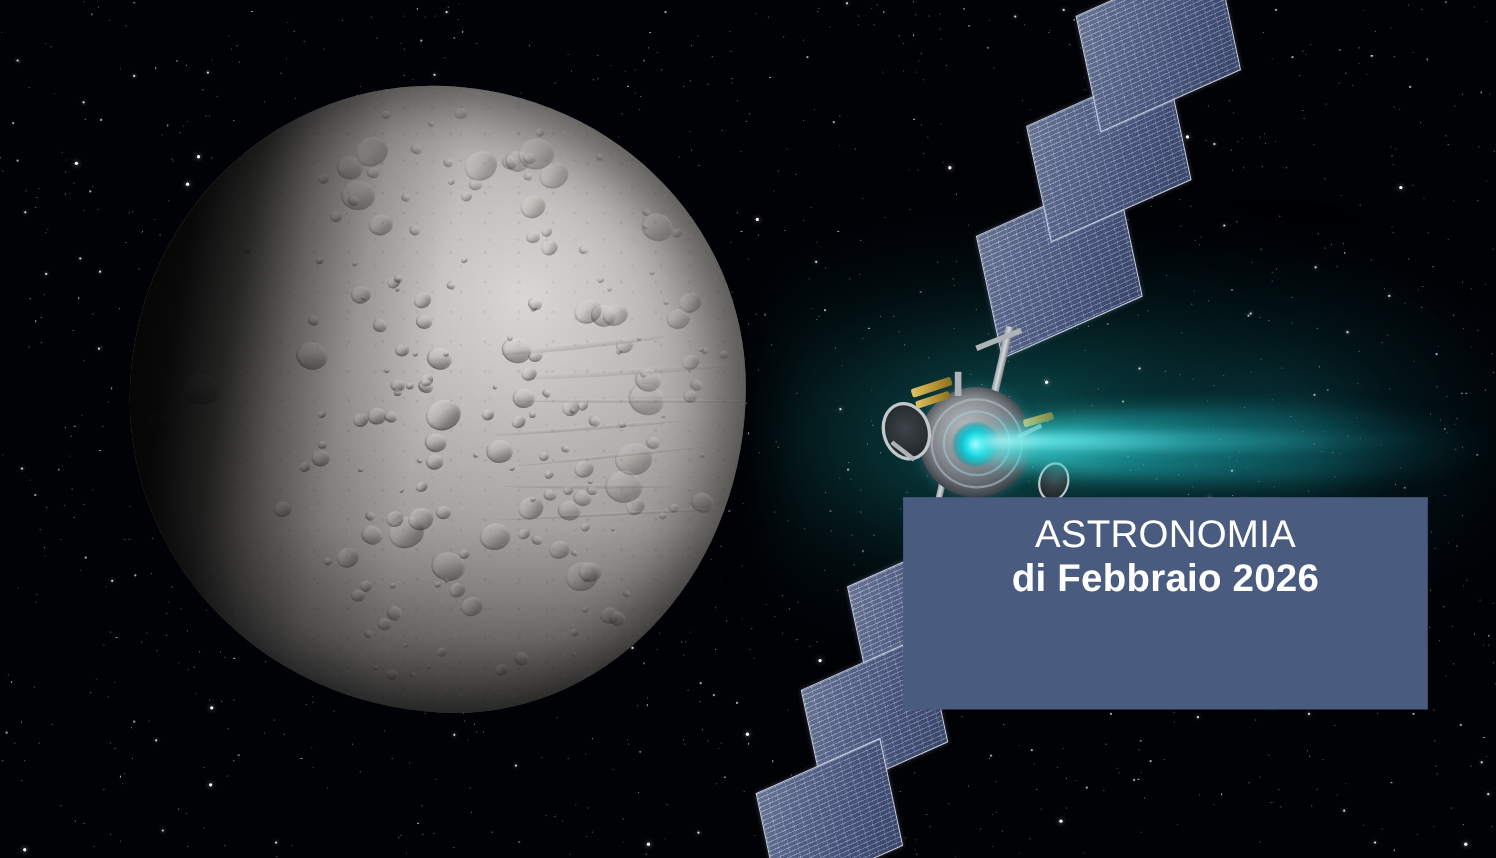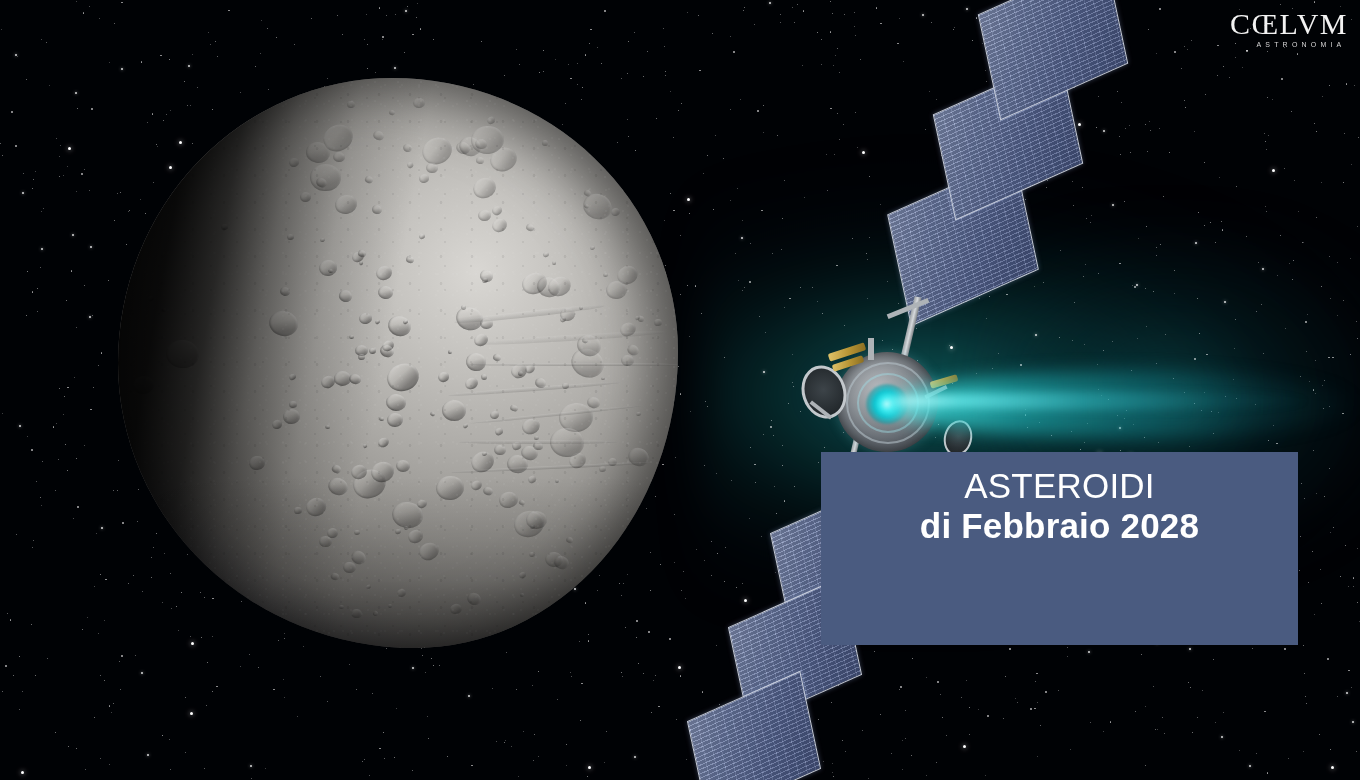--- a/index.html
+++ b/index.html
@@ -1663,22 +1663,18 @@
     <div class="strut" style="left:808px; top:408px; width:26px; height:4px; transform:rotate(38deg);"></div>
     <div class="strut" style="left:924px; top:390px; width:24px; height:4px; transform:rotate(-26deg);"></div>
     <div class="dish" style="left:944px; top:420px; width:24px; height:32px; border-width:2px; transform:rotate(14deg);"></div>
 
     <div class="nozzle-glow" style="left:866px; top:384px; width:42px; height:40px;"></div>
     <div class="plume" style="left:890px; top:372px; width:470px; height:66px;"></div>
     <div class="plume-core" style="left:892px; top:392px; width:420px; height:18px;"></div>
   </div>
 
   <div class="title-card">
-    <div class="t-line">ASTEROIDI</div>
-    <div class="t-line bold">di Febbraio 2028</div>
+    <div class="t-line">ASTRONOMIA</div>
+    <div class="t-line bold">di Febbraio 2026</div>
   </div>
 
-  <div class="logo">
-    <div class="logo-word">CŒLVM</div>
-    <div class="logo-sub">ASTRONOMIA</div>
-  </div>
 
 </div>
 
 </body></html>

